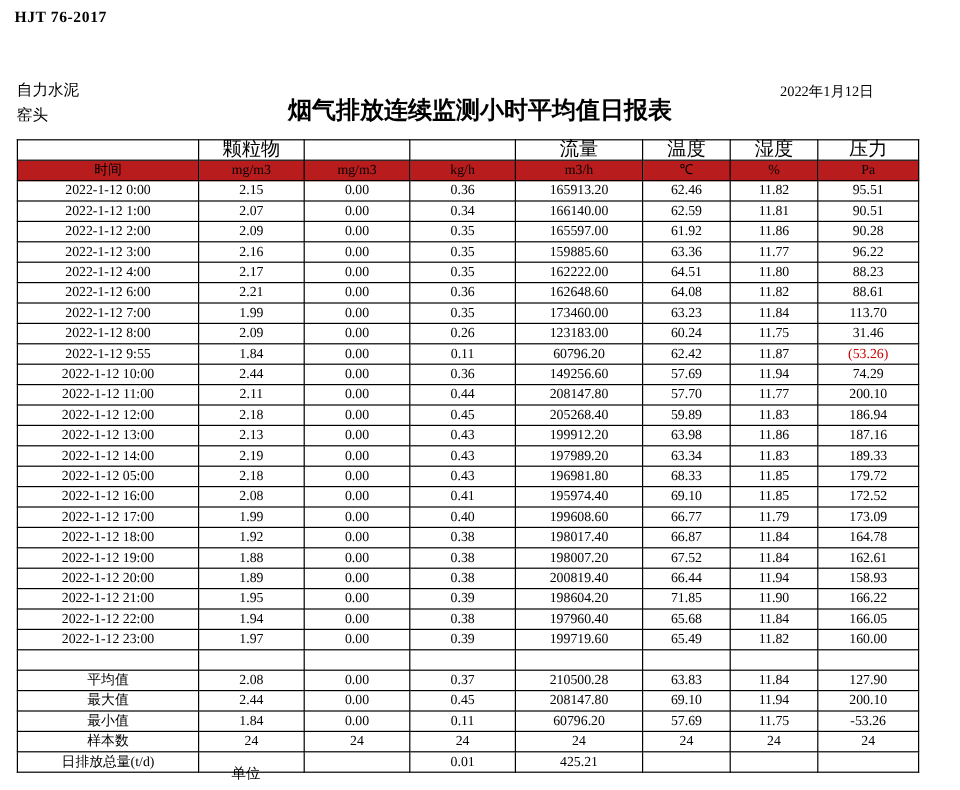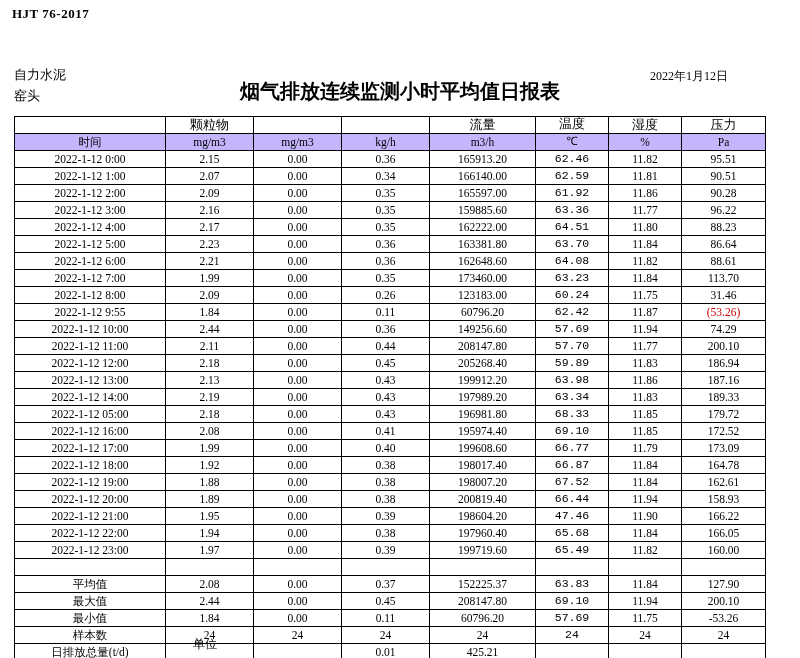--- a/index.html
+++ b/index.html
@@ -62,25 +62,25 @@
     line-height: 16px;
     text-align: center;
     padding: 0;
     white-space: nowrap;
   }
   td.c0 { width: 150px; }
   td.c1 { width: 87px; }
   td.c2 { width: 87px; }
   td.c3 { width: 87px; }
   td.c4 { width: 105px; }
-  td.c5 { width: 72px; font-family: Liberation Mono, monospace; }
+  td.c5 { width: 72px; }
   td.c6 { width: 72px; }
   td.c7 { width: 83px; }
-  .hdr-group td { height: 24px; line-height: 24px; font-size: 13px; }
-  .hdr-units td { background: #c4b5fd; height: 17px; line-height: 17px; }
+  .hdr-group td { height: 24px; line-height: 24px; font-size: 16px; }
+  .hdr-units td { background: #b91c1c; height: 17px; line-height: 17px; }
   .spacer td { height: 9px; }
   .redval { color: #cc0000; }
   .foot-block {
     position: absolute;
     left: 14px;
     top: 618px;
     font-size: 12px;
     line-height: 18px;
     margin-top: 41px;
   }
@@ -170,30 +170,20 @@
         <td class="c0">2022-1-12 4:00</td>
         <td class="c1">2.17</td>
         <td class="c2">0.00</td>
         <td class="c3">0.35</td>
         <td class="c4">162222.00</td>
         <td class="c5">64.51</td>
         <td class="c6">11.80</td>
         <td class="c7">88.23</td>
       </tr>
       <tr>
-        <td class="c0">2022-1-12 5:00</td>
-        <td class="c1">2.23</td>
-        <td class="c2">0.00</td>
-        <td class="c3">0.36</td>
-        <td class="c4">163381.80</td>
-        <td class="c5">63.70</td>
-        <td class="c6">11.84</td>
-        <td class="c7">86.64</td>
-      </tr>
-      <tr>
         <td class="c0">2022-1-12 6:00</td>
         <td class="c1">2.21</td>
         <td class="c2">0.00</td>
         <td class="c3">0.36</td>
         <td class="c4">162648.60</td>
         <td class="c5">64.08</td>
         <td class="c6">11.82</td>
         <td class="c7">88.61</td>
       </tr>
       <tr>
@@ -335,21 +325,21 @@
         <td class="c5">66.44</td>
         <td class="c6">11.94</td>
         <td class="c7">158.93</td>
       </tr>
       <tr>
         <td class="c0">2022-1-12 21:00</td>
         <td class="c1">1.95</td>
         <td class="c2">0.00</td>
         <td class="c3">0.39</td>
         <td class="c4">198604.20</td>
-        <td class="c5">47.46</td>
+        <td class="c5">71.85</td>
         <td class="c6">11.90</td>
         <td class="c7">166.22</td>
       </tr>
       <tr>
         <td class="c0">2022-1-12 22:00</td>
         <td class="c1">1.94</td>
         <td class="c2">0.00</td>
         <td class="c3">0.38</td>
         <td class="c4">197960.40</td>
         <td class="c5">65.68</td>
@@ -374,21 +364,21 @@
         <td class="c4"></td>
         <td class="c5"></td>
         <td class="c6"></td>
         <td class="c7"></td>
       </tr>
       <tr>
         <td class="c0">平均值</td>
         <td class="c1">2.08</td>
         <td class="c2">0.00</td>
         <td class="c3">0.37</td>
-        <td class="c4">152225.37</td>
+        <td class="c4">210500.28</td>
         <td class="c5">63.83</td>
         <td class="c6">11.84</td>
         <td class="c7">127.90</td>
       </tr>
       <tr>
         <td class="c0">最大值</td>
         <td class="c1">2.44</td>
         <td class="c2">0.00</td>
         <td class="c3">0.45</td>
         <td class="c4">208147.80</td>

